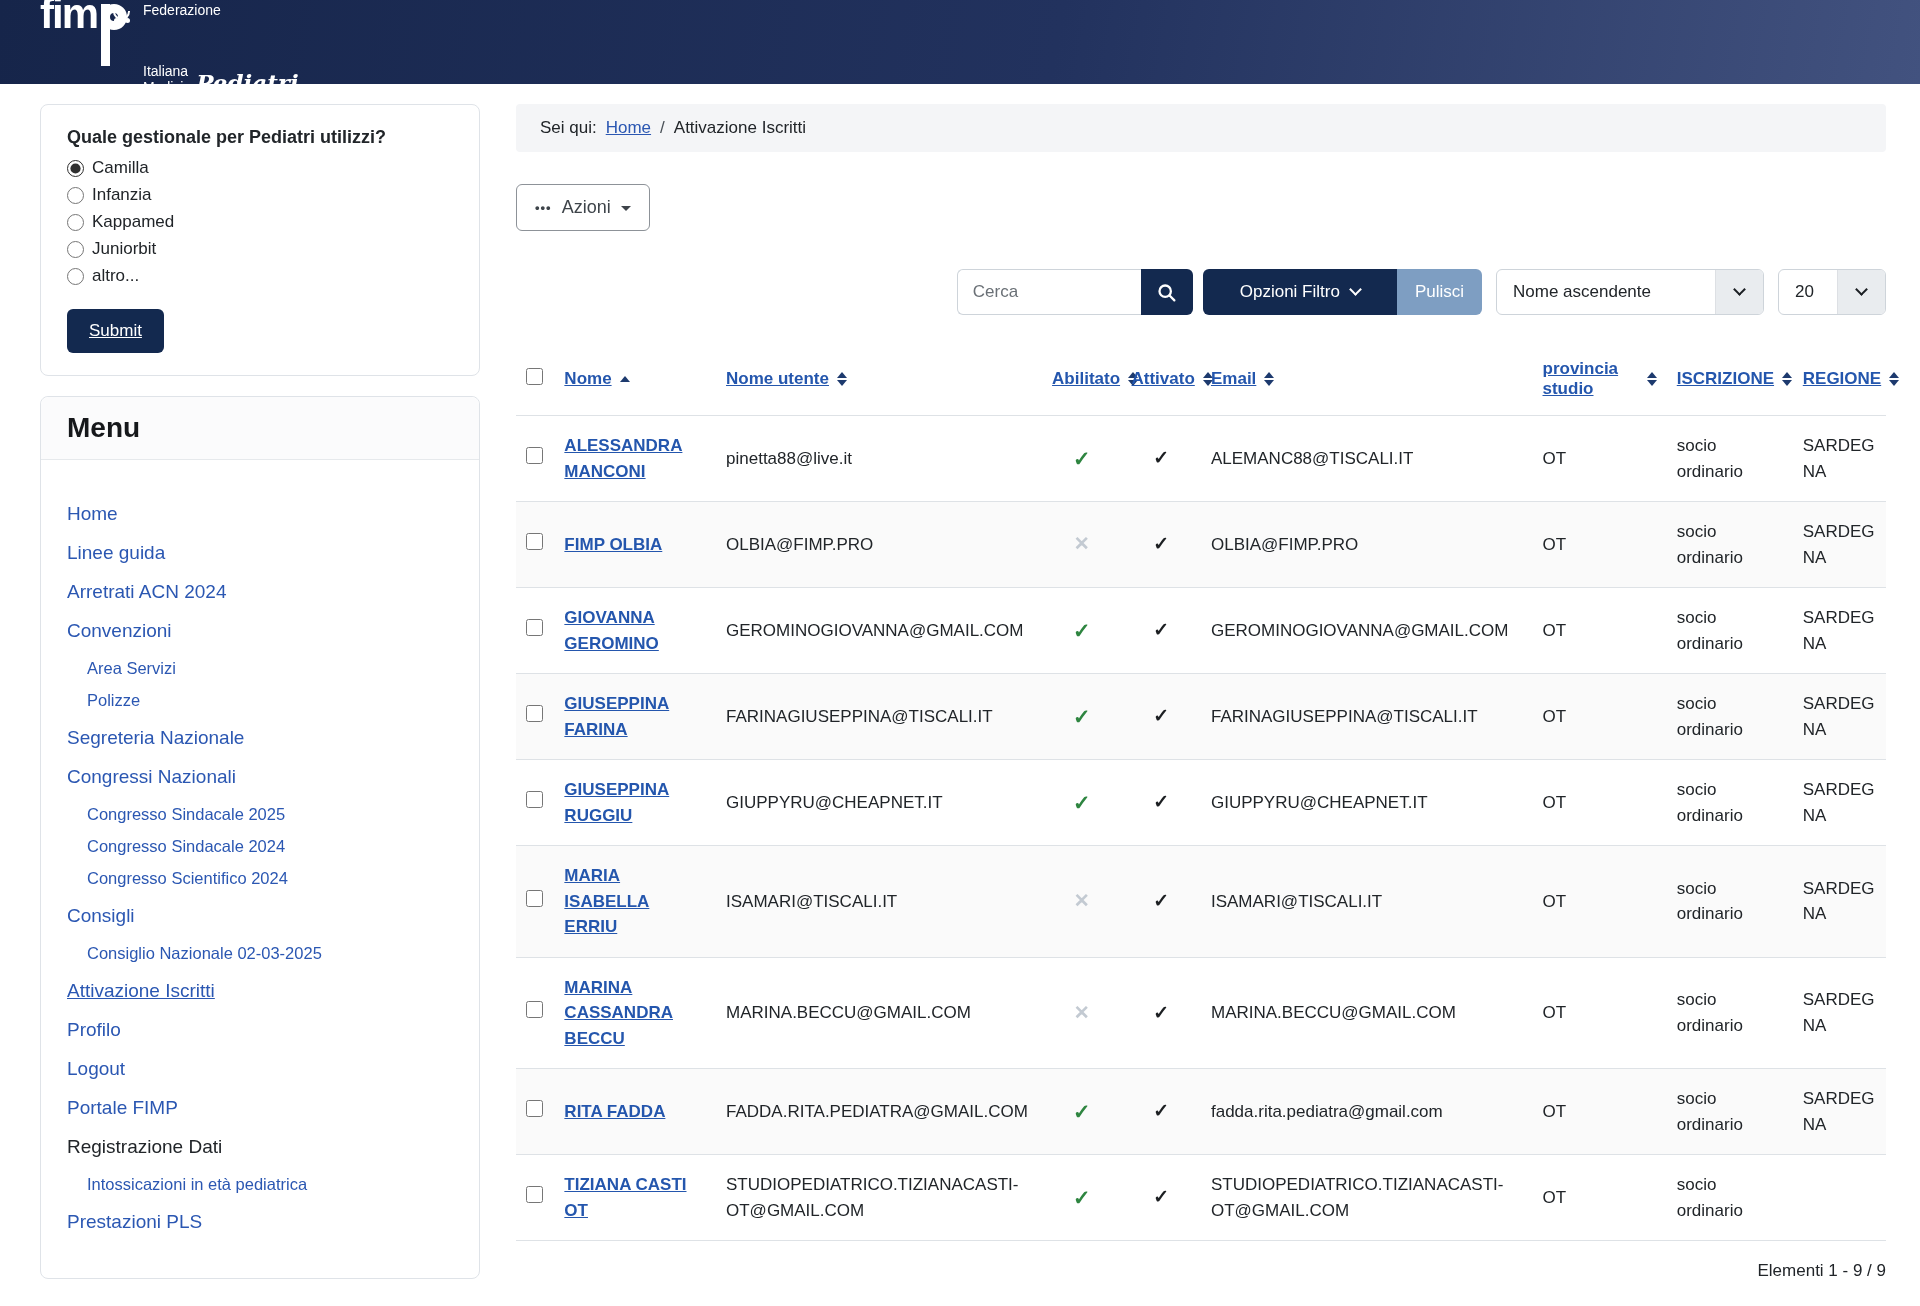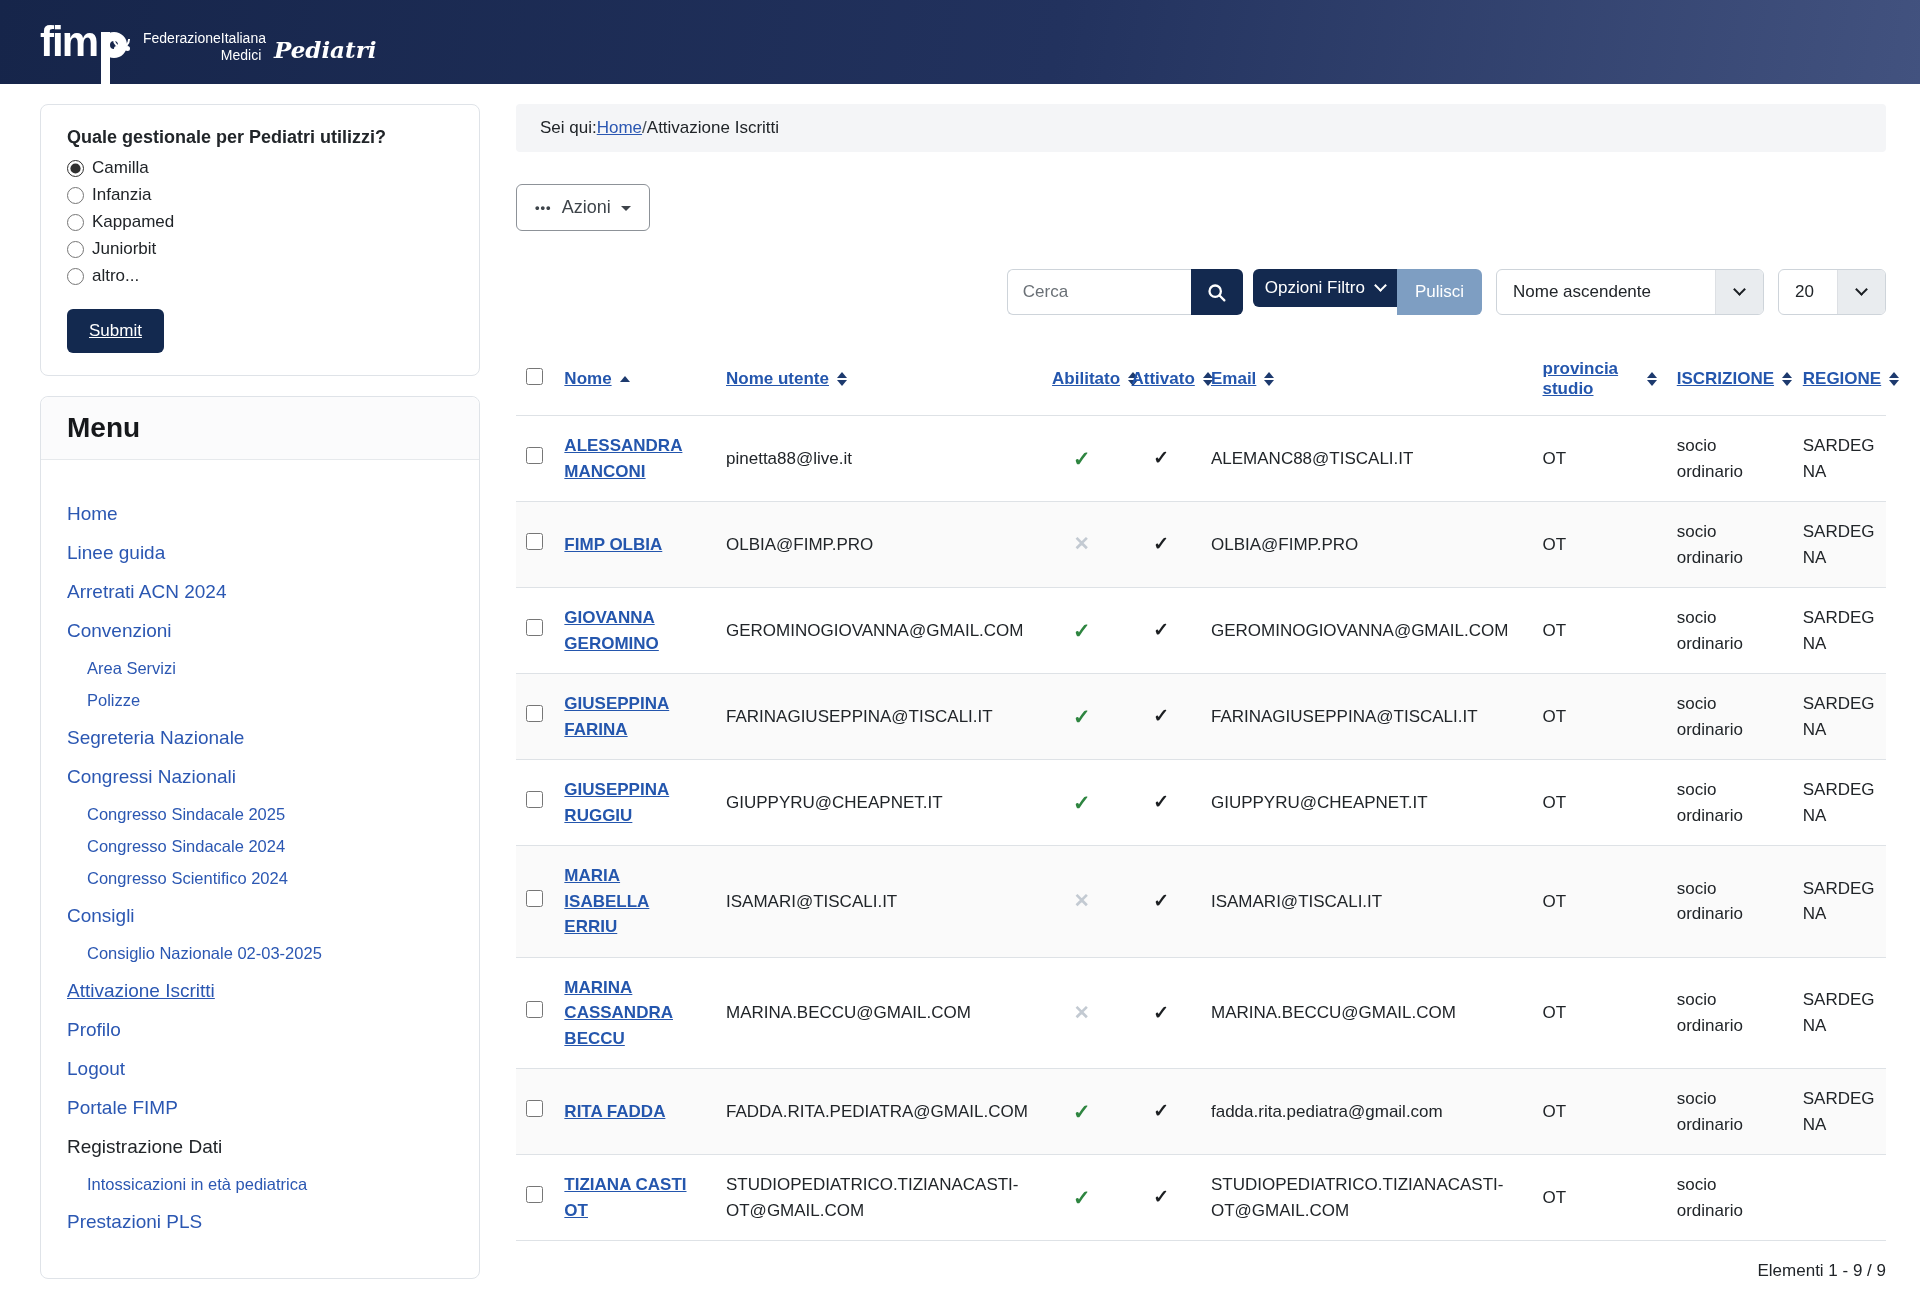--- a/index.html
+++ b/index.html
@@ -18,21 +18,21 @@
   }
   .logo { display:flex; align-items:flex-start; gap:16px; text-decoration:none; }
   .brand { display:flex; color:#fff; font-weight:700; font-size:42px; line-height:52px; letter-spacing:-2px; }
   .logo-p { position:relative; margin-top:16px; margin-left:4px; width:26px; height:26px;
             border:9px solid #fff; border-radius:50%; }
   .logo-p .stem { position:absolute; left:-9px; top:-9px; width:9px; height:62px; background:#fff; }
   .logo-p .eye { position:absolute; width:5px; height:5px; border-radius:50%; background:#fff; top:5px; }
   .logo-p .eye.l { left:4px; } .logo-p .eye.r { left:15px; }
   .logo-p .smile { position:absolute; left:3px; bottom:1px; width:17px; height:9px;
                    border:2.5px solid #fff; border-top:none; border-radius:0 0 17px 17px; }
-  .org { display:flex; flex-direction:row; color:#fff; font-size:14px; line-height:1.18; margin-top:14px; }
+  .org { display:flex; flex-direction:column; color:#fff; font-size:14px; line-height:1.18; margin-top:14px;gap:44px; }
   .org-script { font-family:"DejaVu Serif", serif; font-style:italic; font-weight:700; font-size:23px; margin-top:2px; }
   .org-row { display:flex; align-items:flex-end; gap:8px; }
 
   
   .layout { display:flex; align-items:flex-start; gap:36px; padding:20px 34px 60px 40px; }
   .sidebar { width:440px; flex:none; display:flex; flex-direction:column; gap:20px; }
   .main { flex:1; min-width:0; }
 
   .card { border:1px solid #dfe3e8; border-radius:8px; background:#fff; }
   .card-header { padding:15px 26px; background:#fbfbfc; border-bottom:1px solid #e6e9ec; border-radius:8px 8px 0 0; }
@@ -50,21 +50,21 @@
   
   .menu-list { list-style:none; margin:0; padding:4px 0 6px 0; font-size:19px; }
   .menu-item { margin:17px 0; }
   .menu-item.sub { margin:13px 0 13px 20px; font-size:16.5px; }
   .menu-link { color:#2b57b2; text-decoration:none; }
   .menu-item.active .menu-link { text-decoration:underline; }
   .menu-item.plain { color:#212529; }
 
   
   .breadcrumb { background:#f4f5f7; border-radius:4px; padding:14px 24px; font-size:17px;
-                display:flex; align-items:center; }
+                display:flex; align-items:center; gap:9px; }
   .breadcrumb a { color:#2b57b2; text-decoration:underline; }
   .crumb-sep { color:#495057; }
   .crumb-current { color:#212529; }
 
   
   .actions-btn { margin-top:32px; display:inline-flex; align-items:center; gap:10px;
                  background:#fff; border:1px solid #8d9298; color:#3e444a;
                  border-radius:6px; padding:12px 18px; font-size:18px; cursor:pointer; }
   .dots { font-size:13px; font-weight:700; letter-spacing:1px; color:#3e444a; }
   .caret-down { width:0; height:0; border-left:5px solid transparent; border-right:5px solid transparent;
@@ -72,22 +72,22 @@
 
   
   .toolbar { margin-top:38px; display:flex; justify-content:flex-end; align-items:center; }
   .search-group { display:flex; }
   .search-input { width:184px; height:46px; border:1px solid #ced4da; border-right:none;
                   border-radius:6px 0 0 6px; padding:16px 15px; font-size:17px; color:#212529; outline:none; }
   .search-input::placeholder { color:#6a7076; }
   .search-btn { width:52px; height:46px; background:#13294f; border:none; border-radius:0 6px 6px 0;
                 display:flex; align-items:center; justify-content:center; cursor:pointer; }
   .filter-group { display:flex; margin-left:10px; }
-  .filter-btn { height:38px; background:#13294f; color:#fff; border:none; border-radius:6px 0 0 6px;
-                padding:0 12px; font-size:17px; display:flex; align-items:center; gap:11px; cursor:pointer; }
+  .filter-btn { height:46px; background:#13294f; color:#fff; border:none; border-radius:6px 0 0 6px;
+                padding:0 37px; font-size:17px; display:flex; align-items:center; gap:11px; cursor:pointer; }
   .clear-btn { height:46px; background:#7e9ec2; color:#fff; border:none; border-radius:0 6px 6px 0;
                padding:0 18px; font-size:17px; cursor:pointer; }
   .chev { width:9px; height:9px; border-right:2.4px solid #fff; border-bottom:2.4px solid #fff;
           transform:rotate(45deg); margin-top:-5px; }
   .select { display:flex; align-items:stretch; height:46px; border:1px solid #ced4da; border-radius:6px;
             overflow:hidden; background:#fff; margin-left:14px; cursor:pointer; }
   .select-value { display:flex; align-items:center; padding:0 16px; font-size:17px; color:#212529;text-align:center; }
   .sort-select .select-value { width:218px; }
   .size-select .select-value { width:58px; }
   .select-chev { width:48px; background:#e9ecef; border-left:1px solid #dde0e4;

